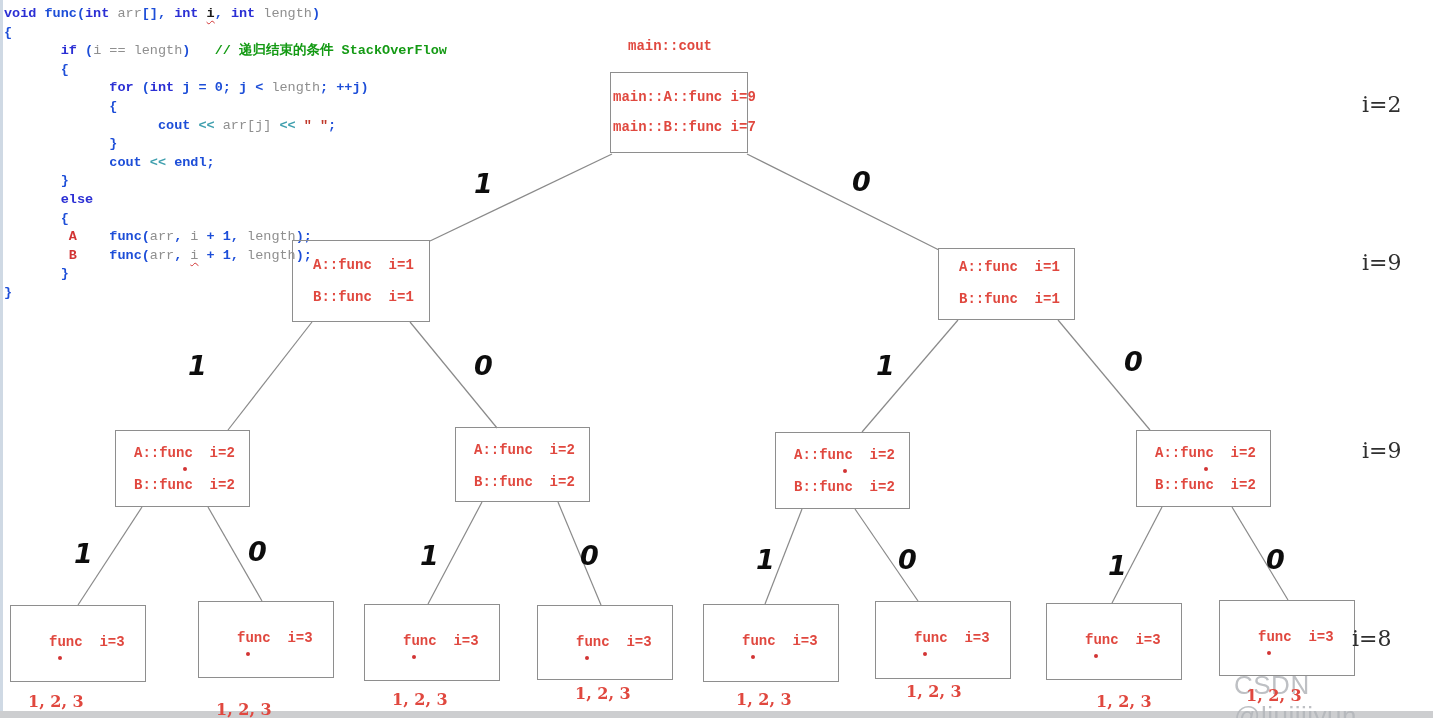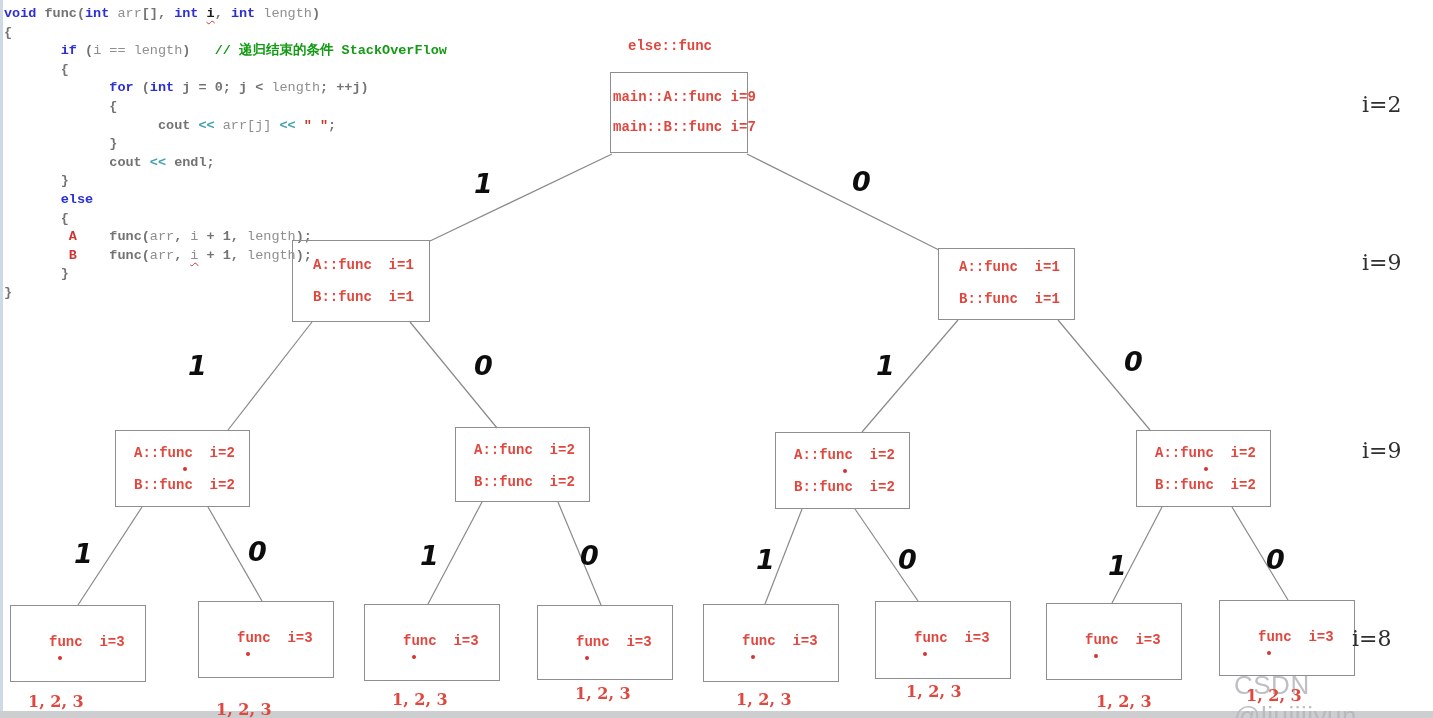--- a/index.html
+++ b/index.html
@@ -10,21 +10,21 @@
   
   .left-edge { position:absolute; left:0; top:0; width:3px; height:718px; background:#cfd9e4; }
   .bottom-bar { position:absolute; left:0; top:711px; width:1433px; height:7px; background:#cdced0; }
 
   
   #code { position:absolute; left:4px; top:5px; z-index:2;
           font:bold 13.5px/18.6px "Liberation Mono","DejaVu Sans Mono",monospace;
           white-space:pre; color:#1c1c1c; }
   .code-line { white-space:pre; }
   .seg-kw  { color:#2b2fd4; }
-  .seg-pl  { color:#737373; }
+  .seg-pl  { color:#1d4ed8; }
   .seg-id  { color:#8f8f8f; font-weight:normal; }
   .seg-cm  { color:#149a14; }
   .seg-op  { color:#3f9fae; }
   .seg-str { color:#c0392b; }
   .seg-mk  { color:#d23434; }
   .seg-err { color:#1c1c1c; text-decoration:underline wavy #d23434 1px; text-underline-offset:3px; }
   .seg-iderr { color:#8f8f8f; font-weight:normal; text-decoration:underline wavy #d23434 1px; text-underline-offset:3px; }
 
   
   #edges { position:absolute; left:0; top:0; width:1433px; height:718px; z-index:1; pointer-events:none; }
@@ -60,21 +60,21 @@
     <line x1="558" y1="502" x2="601" y2="605"></line>
     <line x1="802" y1="509" x2="765" y2="604"></line>
     <line x1="855" y1="509" x2="918" y2="601"></line>
     <line x1="1162" y1="507" x2="1112" y2="603"></line>
     <line x1="1232" y1="507" x2="1288" y2="600"></line>
   </g>
 </svg>
 
 <div id="code"><div class="code-line"><span class="seg-kw">void</span><span class="seg-pl"> func(</span><span class="seg-kw">int</span><span class="seg-pl"> </span><span class="seg-id">arr</span><span class="seg-pl">[], </span><span class="seg-kw">int</span><span class="seg-pl"> </span><span class="seg-err">i</span><span class="seg-pl">, </span><span class="seg-kw">int</span><span class="seg-pl"> </span><span class="seg-id">length</span><span class="seg-pl">)</span></div><div class="code-line"><span class="seg-pl">{</span></div><div class="code-line"><span class="seg-pl">       </span><span class="seg-kw">if</span><span class="seg-pl"> (</span><span class="seg-id">i == length</span><span class="seg-pl">)   </span><span class="seg-cm">// 递归结束的条件 StackOverFlow</span></div><div class="code-line"><span class="seg-pl">       {</span></div><div class="code-line"><span class="seg-pl">             </span><span class="seg-kw">for</span><span class="seg-pl"> (</span><span class="seg-kw">int</span><span class="seg-pl"> j = 0; j &lt; </span><span class="seg-id">length</span><span class="seg-pl">; ++j)</span></div><div class="code-line"><span class="seg-pl">             {</span></div><div class="code-line"><span class="seg-pl">                   cout </span><span class="seg-op">&lt;&lt;</span><span class="seg-pl"> </span><span class="seg-id">arr[j]</span><span class="seg-pl"> </span><span class="seg-op">&lt;&lt;</span><span class="seg-pl"> </span><span class="seg-str">" "</span><span class="seg-pl">;</span></div><div class="code-line"><span class="seg-pl">             }</span></div><div class="code-line"><span class="seg-pl">             cout </span><span class="seg-op">&lt;&lt;</span><span class="seg-pl"> endl;</span></div><div class="code-line"><span class="seg-pl">       }</span></div><div class="code-line"><span class="seg-pl">       </span><span class="seg-kw">else</span></div><div class="code-line"><span class="seg-pl">       {</span></div><div class="code-line"><span class="seg-pl">        </span><span class="seg-mk">A</span><span class="seg-pl">    func(</span><span class="seg-id">arr</span><span class="seg-pl">, </span><span class="seg-id">i</span><span class="seg-pl"> + 1, </span><span class="seg-id">length</span><span class="seg-pl">);</span></div><div class="code-line"><span class="seg-pl">        </span><span class="seg-mk">B</span><span class="seg-pl">    func(</span><span class="seg-id">arr</span><span class="seg-pl">, </span><span class="seg-iderr">i</span><span class="seg-pl"> + 1, </span><span class="seg-id">length</span><span class="seg-pl">);</span></div><div class="code-line"><span class="seg-pl">       }</span></div><div class="code-line"><span class="seg-pl">}</span></div></div>
 
-<div class="root-title" style="left:628px;top:38px">else::func</div>
+<div class="root-title" style="left:628px;top:38px">main::cout</div>
 <div class="node" style="left:610px;top:72px;width:138px;height:81px">
   <div class="nl" style="left:2px;top:16px">main::A::func i=9</div>
   <div class="nl" style="left:2px;top:46px">main::B::func i=7</div>
 </div>
 
 <div class="node" style="left:292px;top:240px;width:138px;height:82px">
   <div class="nl" style="left:20px;top:16px">A::func  i=1</div>
   <div class="nl" style="left:20px;top:48px">B::func  i=1</div>
 </div>
 <div class="node" style="left:938px;top:248px;width:137px;height:72px">

